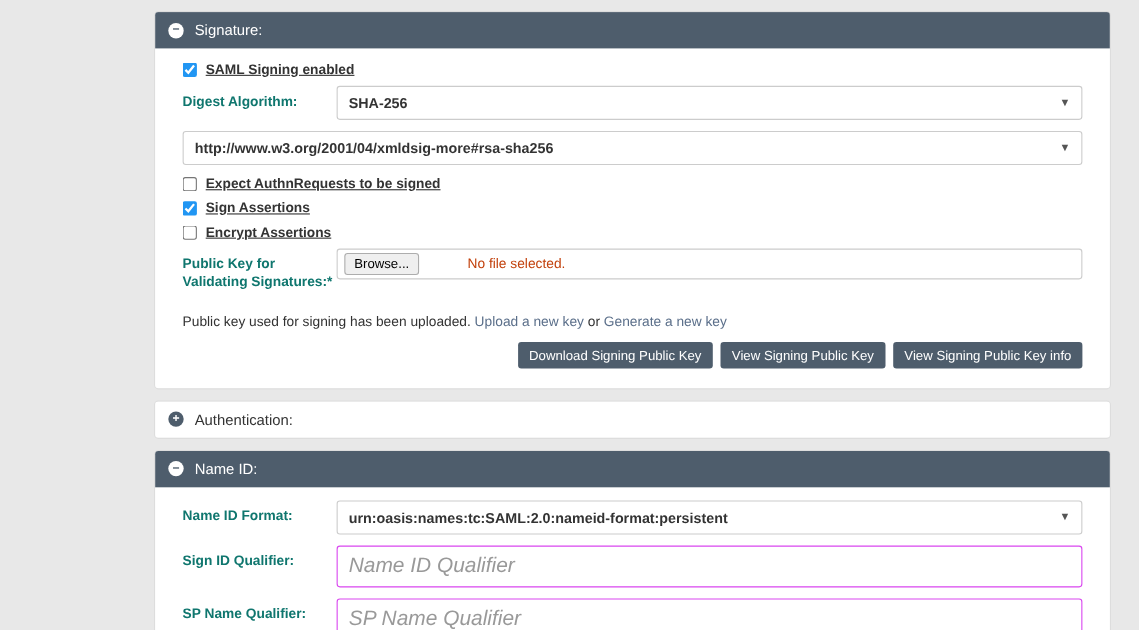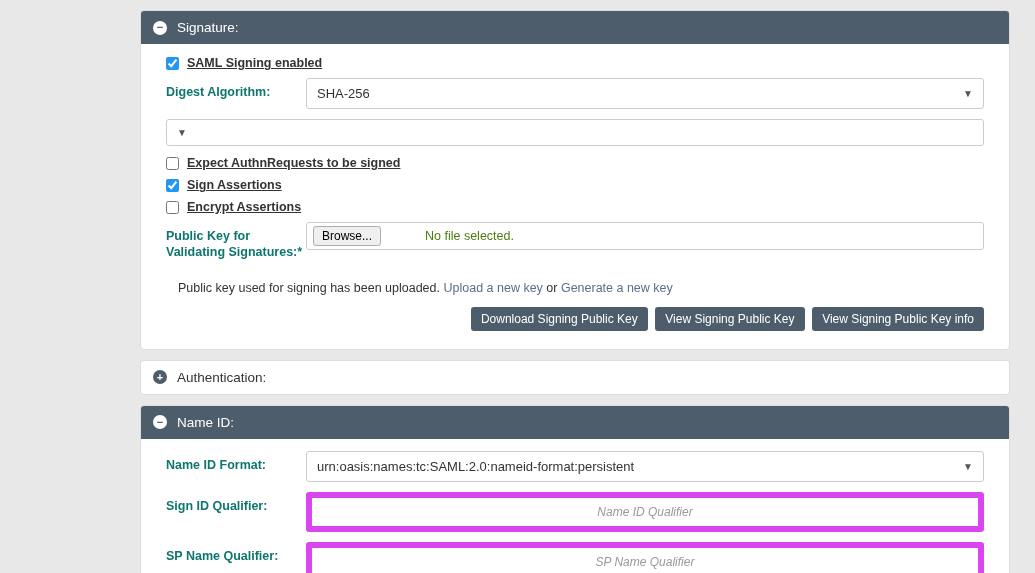--- a/index.html
+++ b/index.html
@@ -105,34 +105,34 @@
       width: 100%;
       border: 1px solid #ccc;
       border-radius: 3px;
       padding: 7px 10px;
       font-size: 13px;
       background: #fff;
       display: flex;
       justify-content: space-between;
       align-items: center;
       cursor: pointer;
+      font-weight: bold;
     }
     .select-box .caret {
       font-size: 10px;
       color: #555;
     }
     .text-input {
       width: 100%;
-      border: 6px solid #d946ef;
+      border: 1px solid #d946ef;
       border-radius: 3px;
       padding: 7px 10px;
-      font-size: 12px;
+      font-size: 19px;
       font-style: italic;
       color: #333;
-      text-align: center;
     }
     .text-input::placeholder {
       color: #999;
       font-style: italic;
     }
     .file-row {
       display: flex;
       align-items: center;
       border: 1px solid #ccc;
       border-radius: 3px;
@@ -143,27 +143,26 @@
       background: #efefef;
       border: 1px solid #adadad;
       border-radius: 3px;
       padding: 2px 8px;
       font-size: 12px;
       cursor: pointer;
       margin-right: 8px;
     }
     .file-status {
       font-size: 12.5px;
-      color: #4d7c0f;
+      color: #c2410c;
     }
     .info-text {
       font-size: 12.5px;
       color: #333;
       margin-bottom: 12px;
-      margin-left: 12px;
     }
     .info-text a {
       color: #5b6f8a;
       text-decoration: none;
     }
     .btn-row {
       text-align: right;
     }
     .btn {
       display: inline-block;
@@ -200,20 +199,21 @@
           <div class="select-box">
             <span>SHA-256</span>
             <span class="caret">▼</span>
           </div>
         </div>
       </div>
 
       <div class="form-row">
         <div class="form-control-wrap">
           <div class="select-box">
+            <span>http://www.w3.org/2001/04/xmldsig-more#rsa-sha256</span>
             <span class="caret">▼</span>
           </div>
         </div>
       </div>
 
       <div class="checkbox-row">
         <input type="checkbox" style="">
         <span>Expect AuthnRequests to be signed</span>
       </div>
 

